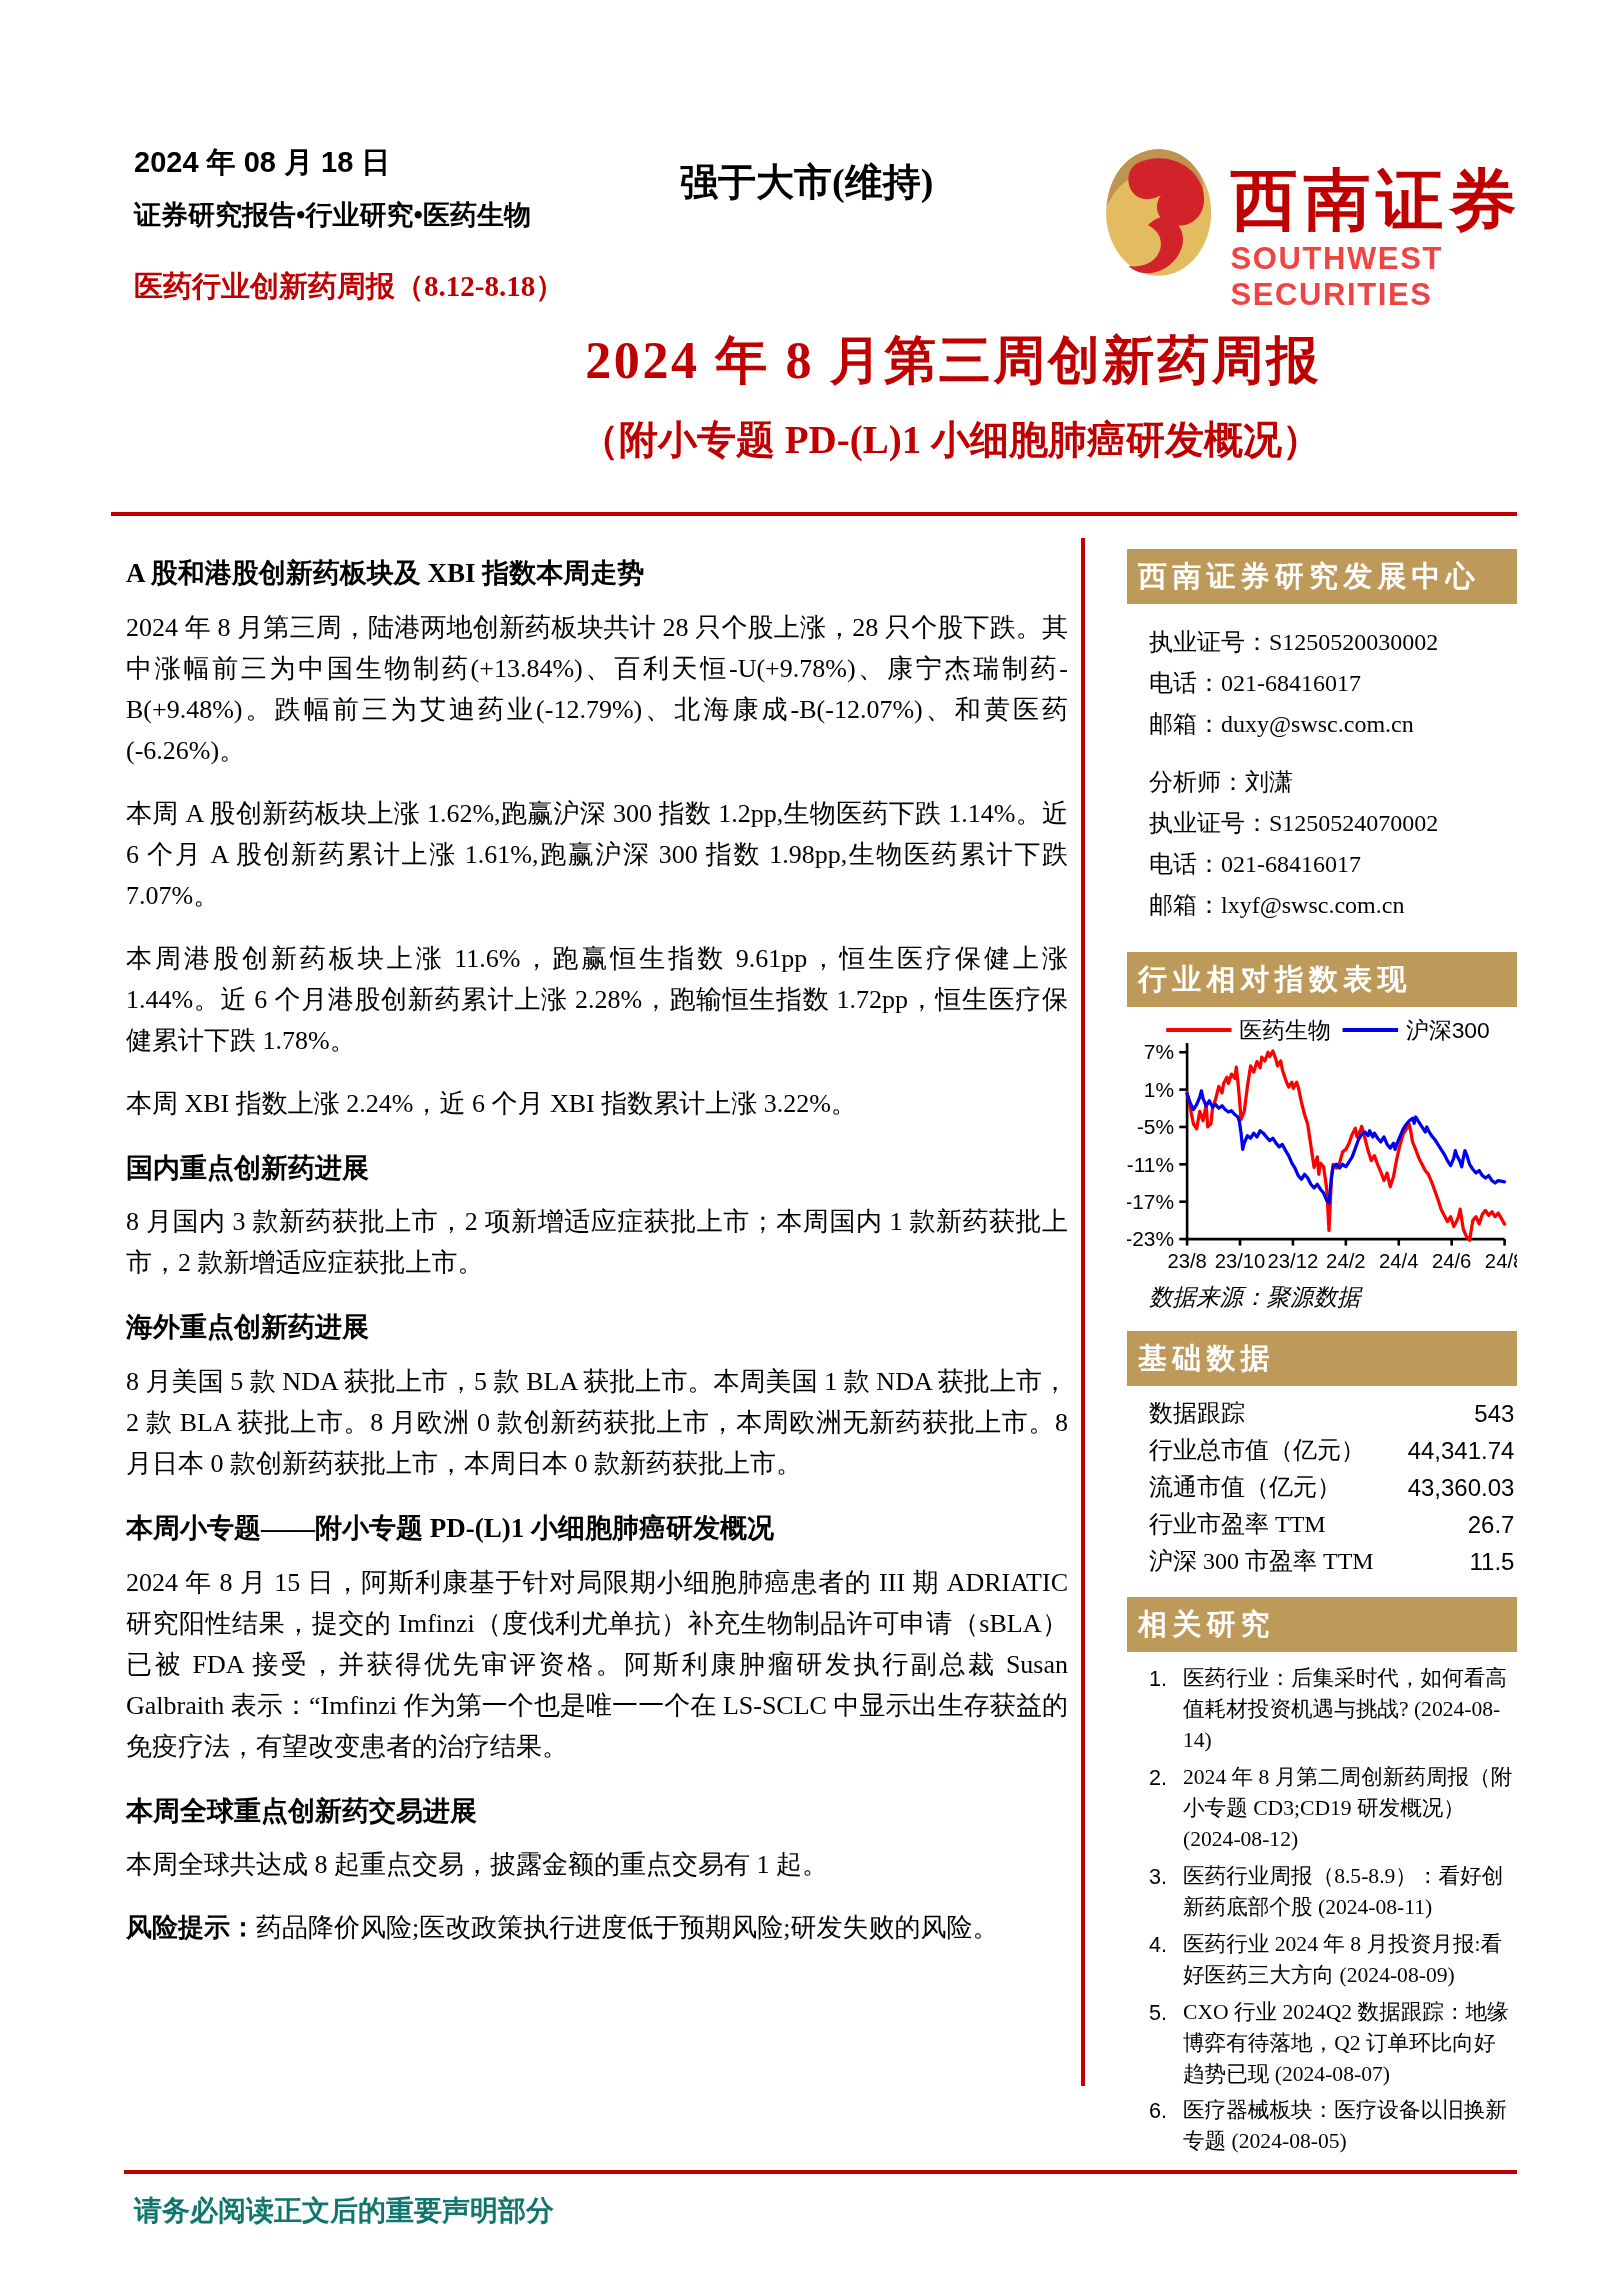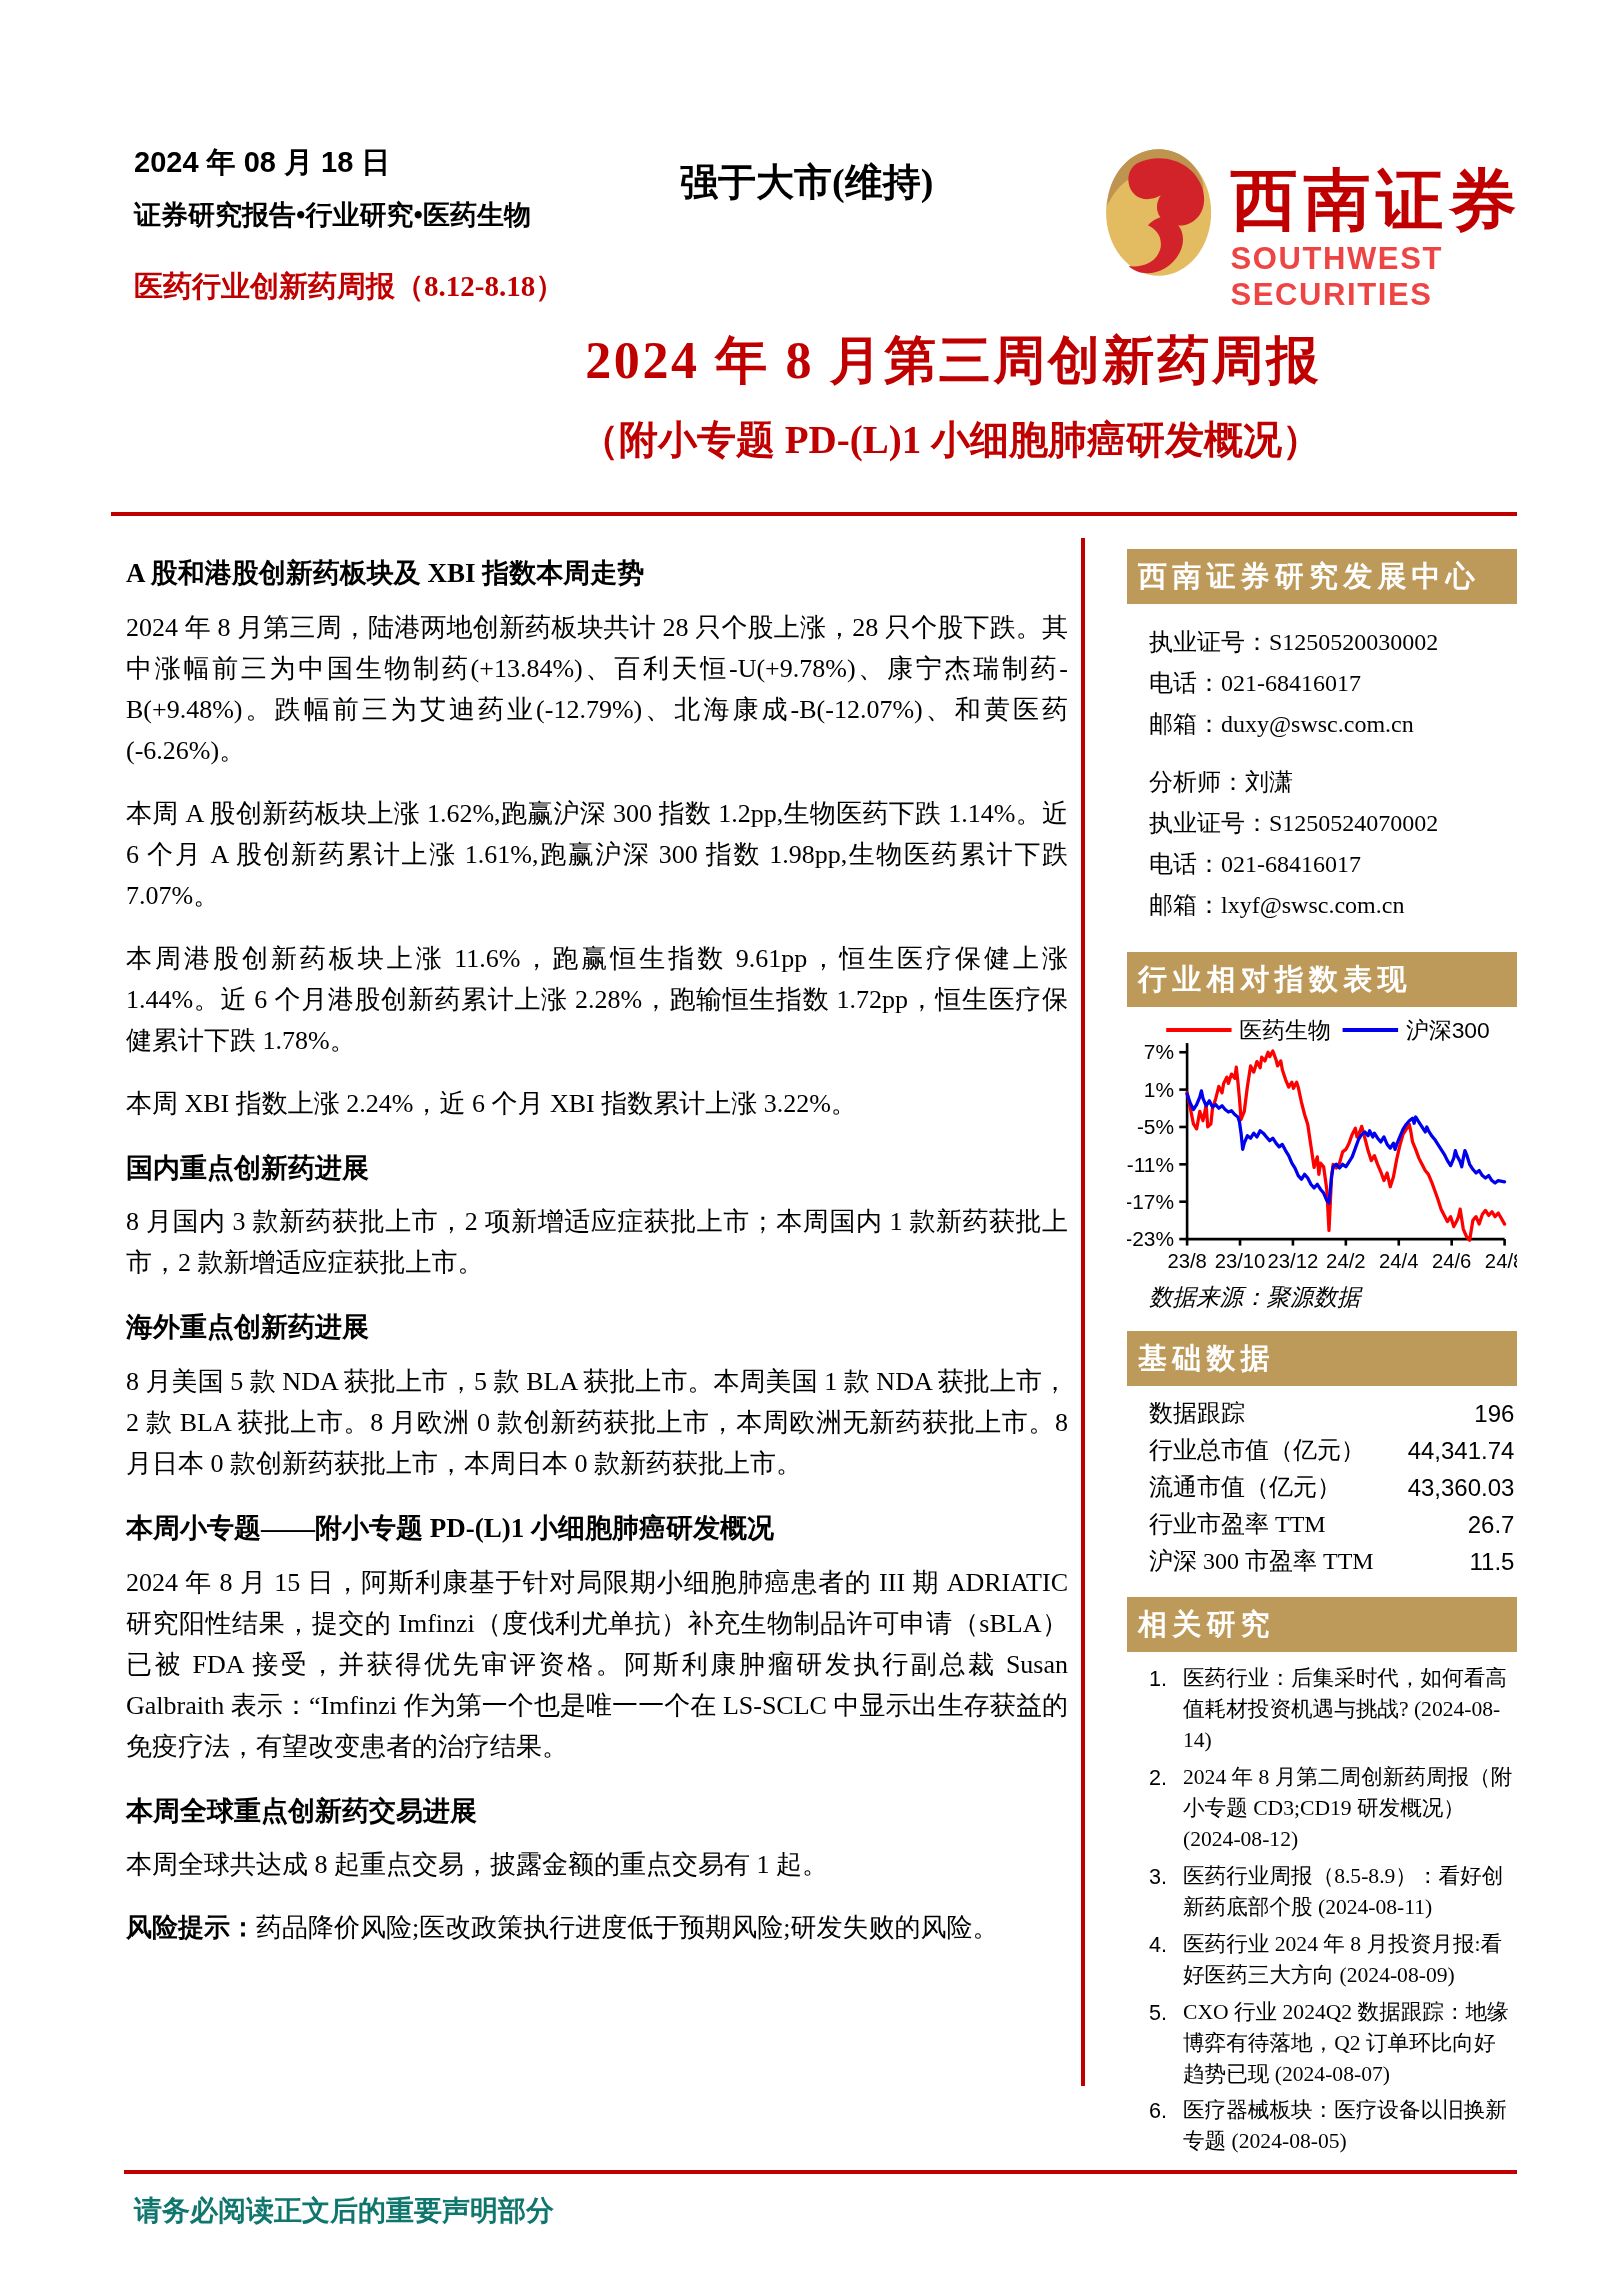--- a/index.html
+++ b/index.html
@@ -161,21 +161,21 @@
           <polyline points="92.0,121.9 96.9,136.2 101.7,145.7 106.6,138.1 111.4,126.6 113.9,117.1 116.3,128.5 121.2,140.0 126.0,132.4 130.9,141.9 135.7,138.1 140.6,143.8 145.5,140.0 150.3,145.7 155.2,149.5 160.0,147.6 164.9,153.3 169.8,157.1 172.2,164.8 174.6,181.9 177.1,206.7 179.5,197.2 184.3,185.7 189.2,189.6 194.1,181.9 198.9,187.7 203.8,178.1 208.6,181.9 213.5,187.7 218.4,193.4 223.2,189.6 228.1,197.2 232.9,202.9 237.8,199.1 242.7,208.6 247.5,216.3 252.4,227.7 257.2,235.3 262.1,246.8 267.0,252.5 271.8,244.9 276.7,250.6 281.5,260.1 286.4,265.8 291.3,260.1 296.1,267.7 301.0,273.5 305.8,284.9 309.2,288.7 313.1,248.7 315.6,233.4 320.4,229.6 325.3,235.3 330.1,229.6 335.0,233.4 339.9,225.8 344.7,218.2 349.6,204.8 354.4,191.5 359.3,183.8 364.2,180.0 369.0,185.7 371.4,178.1 376.3,187.7 378.7,181.9 383.6,189.6 388.5,195.3 393.3,187.7 398.2,199.1 403.0,204.8 407.9,197.2 410.3,206.7 412.8,199.1 417.6,187.7 422.5,176.2 427.3,168.6 432.2,162.9 437.1,159.1 439.5,166.7 441.9,157.1 446.8,164.8 451.6,172.4 456.5,180.0 458.9,172.4 461.4,178.1 466.2,185.7 471.1,191.5 475.9,199.1 480.8,206.7 485.7,214.3 490.5,223.9 495.4,231.5 500.2,220.1 502.7,208.6 505.1,216.3 510.0,225.8 512.4,233.4 514.8,220.1 517.3,208.6 519.7,214.3 524.5,229.6 529.4,237.2 534.3,242.9 539.1,239.1 544.0,246.8 548.8,250.6 553.7,246.8 558.6,254.4 563.4,258.2 568.3,254.4 578.0,256.3" fill="none" stroke="#0000ee" stroke-width="5" stroke-linejoin="round" stroke-linecap="round"></polyline>
         </svg>
       <div class="chart-src">数据来源：聚源数据</div>
     </div>
 
     <div class="bd-table">
       <div class="gold-bar">基础数据</div>
       <div style="margin-top:9.2px;">
         <div class="bd-row">
             <span>数据跟踪</span>
-            <span class="v">196</span>
+            <span class="v">543</span>
           </div>
         <div class="bd-row">
             <span>行业总市值（亿元）</span>
             <span class="v">44,341.74</span>
           </div>
         <div class="bd-row">
             <span>流通市值（亿元）</span>
             <span class="v">43,360.03</span>
           </div>
         <div class="bd-row">

